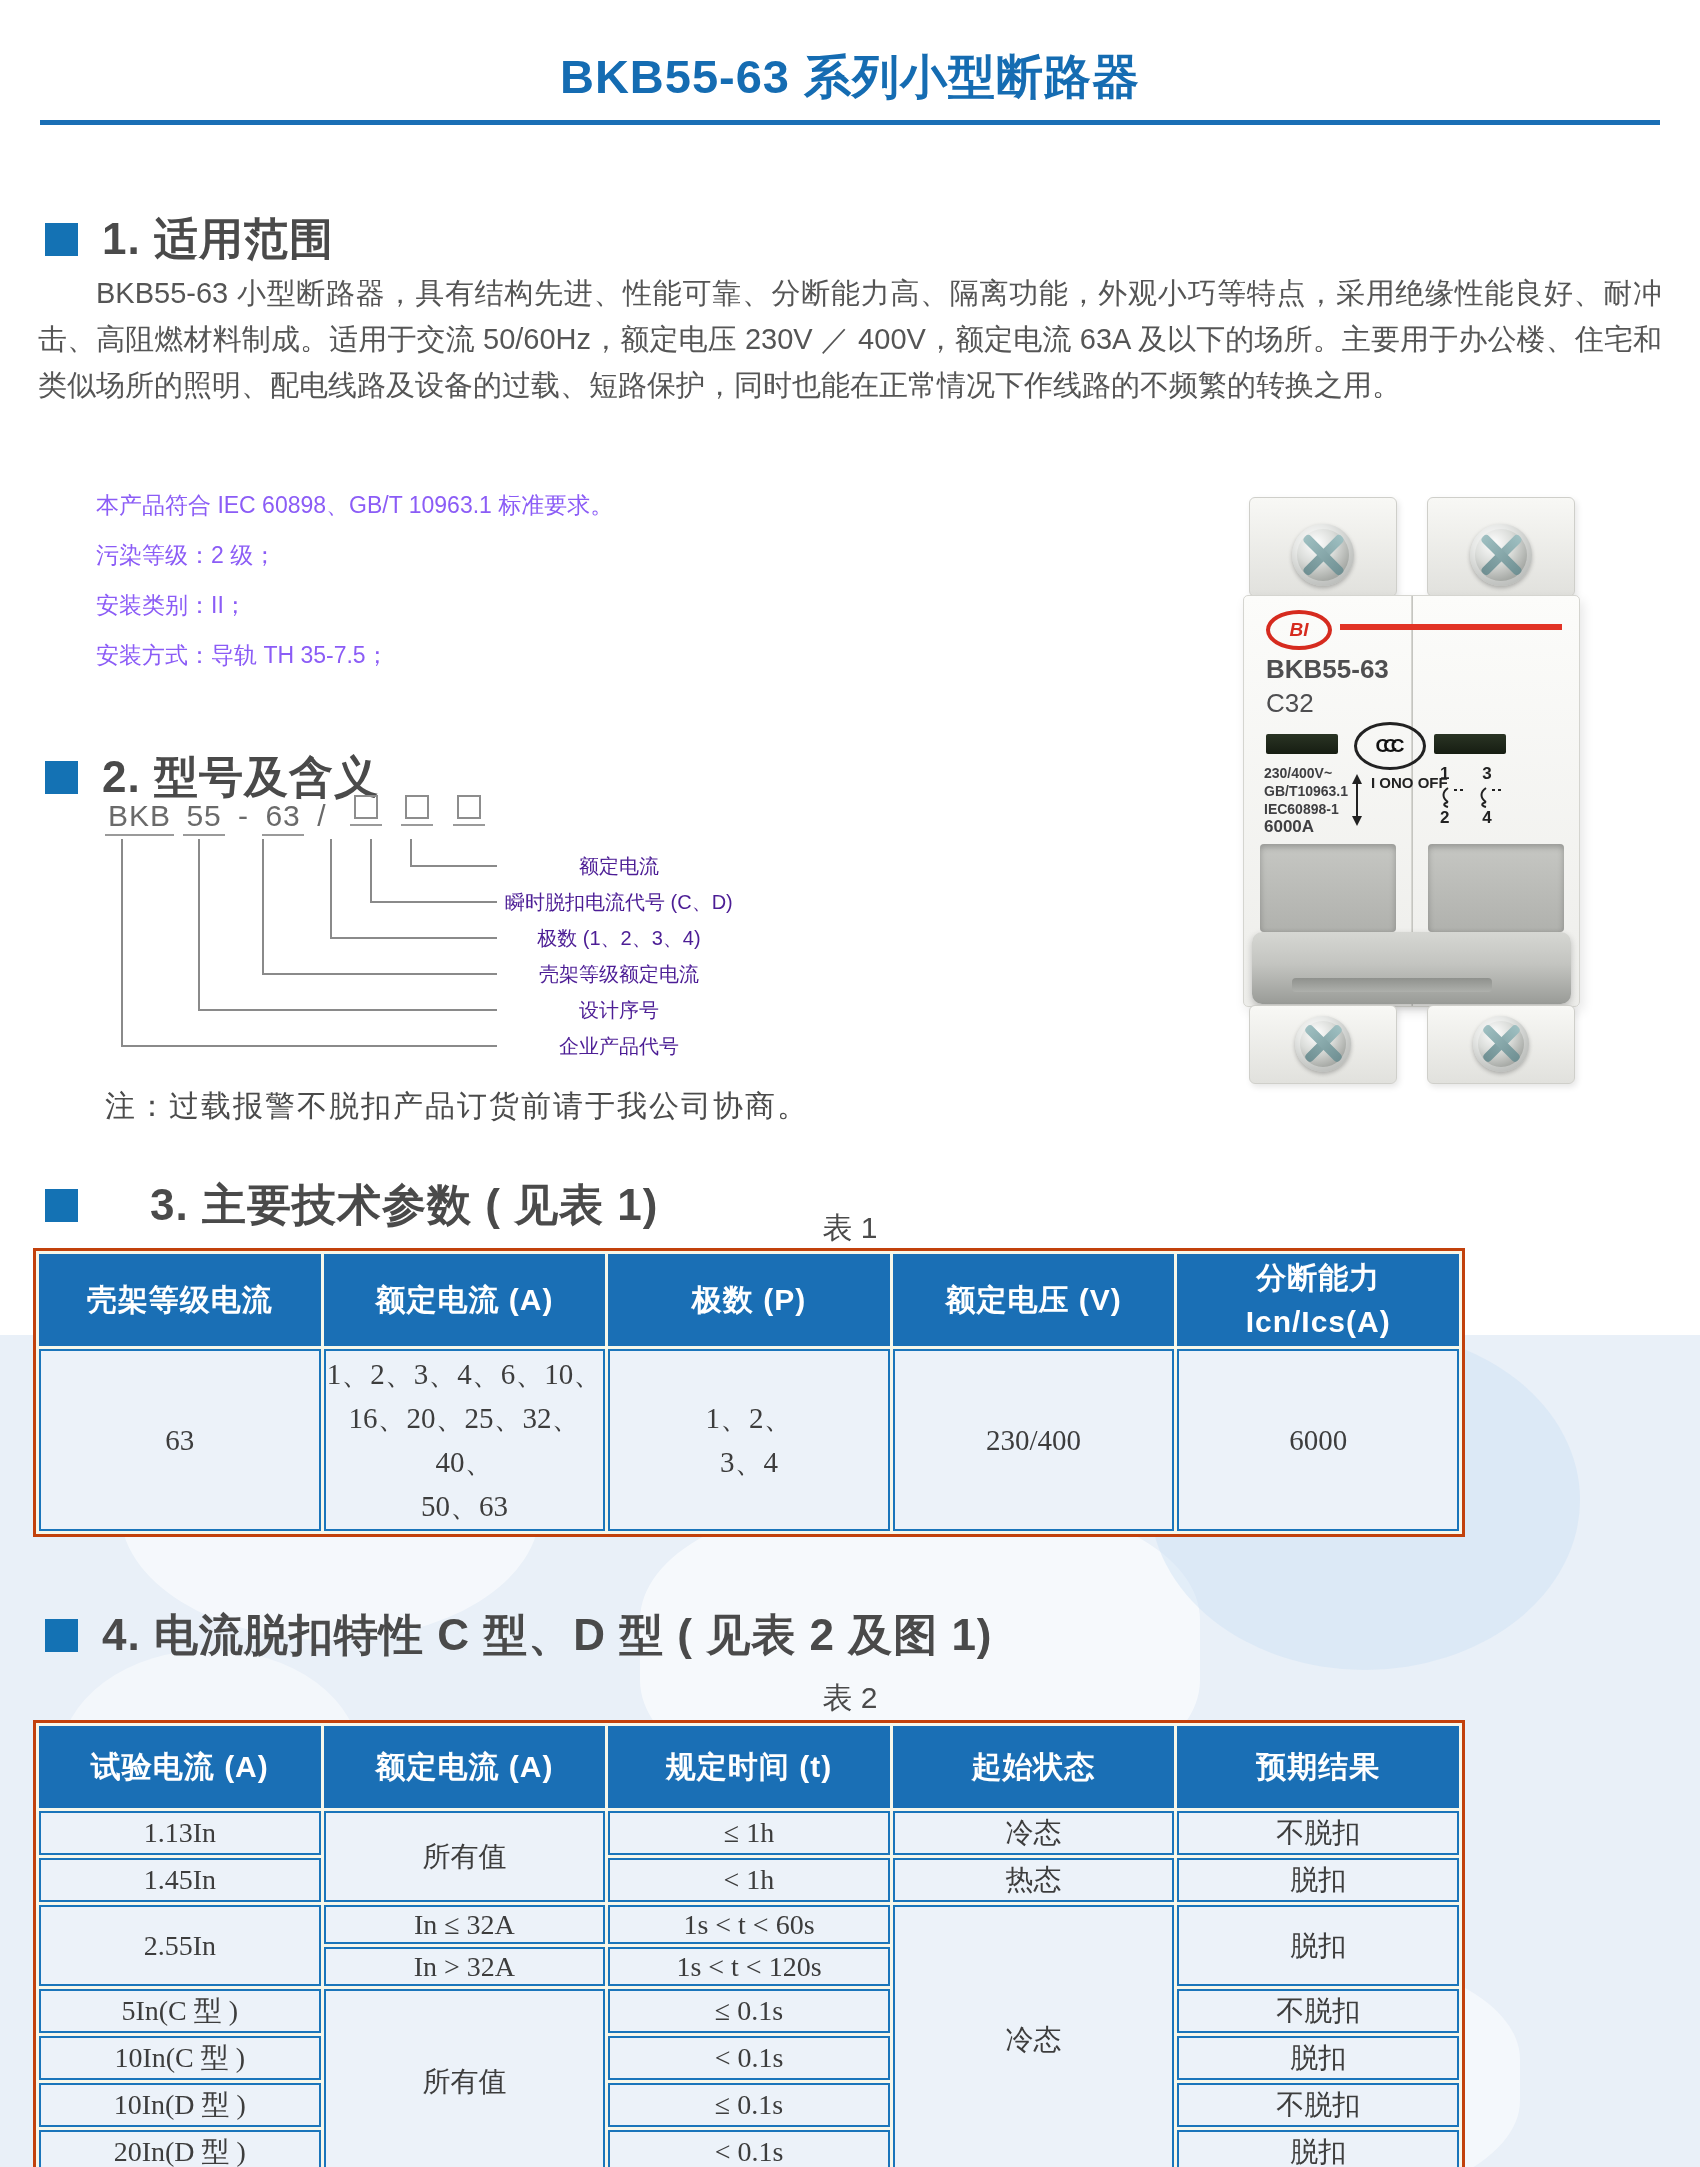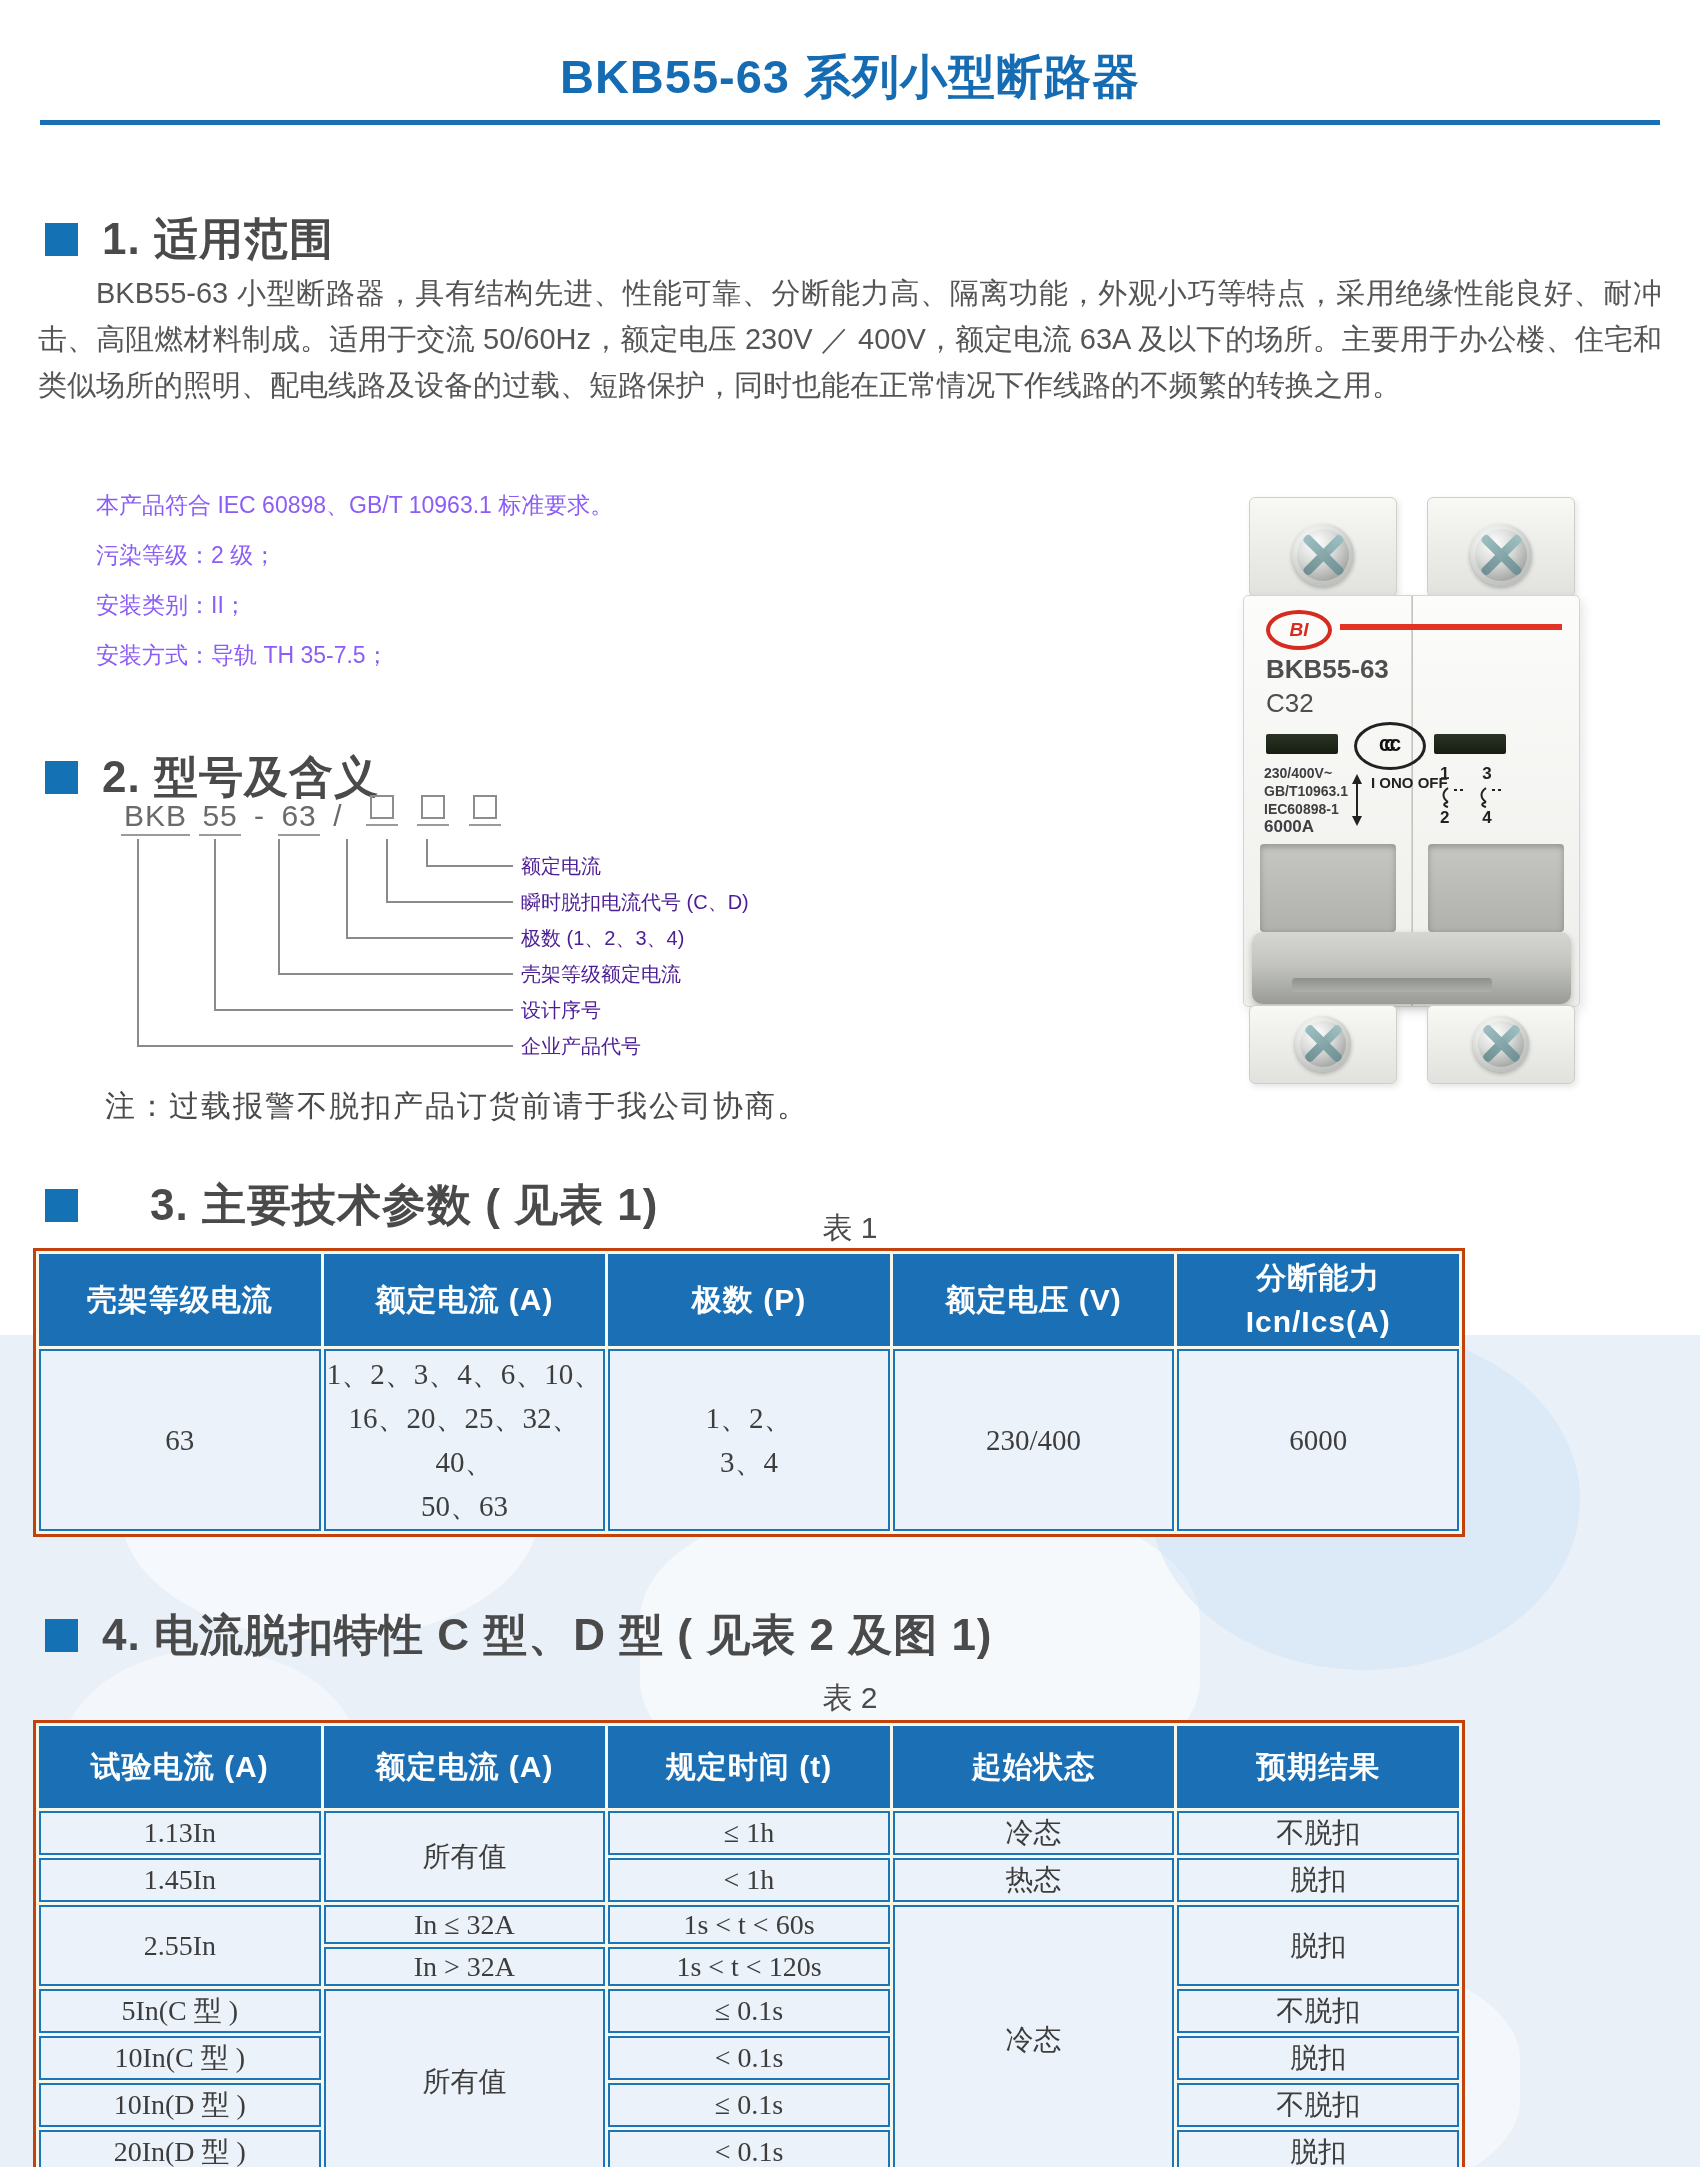--- a/index.html
+++ b/index.html
@@ -23,21 +23,21 @@
   .sq{width:33px;height:33px;background:#1472b4;flex:0 0 auto;}
   .sec h2{margin:0 0 0 24px;font-size:44px;font-weight:bold;color:#4a4a4a;letter-spacing:1px;}
   .sec1{top:210px;} .sec2{top:748px;} .sec3{top:1176px;gap:48px;} .sec4{top:1606px;}
 
   .para{position:absolute;left:38px;top:270px;width:1624px;font-size:29px;line-height:46px;
         color:#555;text-align:justify;text-indent:2em;}
   .specs{position:absolute;left:38px;top:480px;width:1180px;font-size:23px;line-height:50px;color:#8b5cf6;}
   .specs div{padding-left:58px;}
 
   
-  .diagram{position:absolute;left:16px;top:795px;width:1040px;height:300px;}
+  .diagram{position:absolute;left:0;top:795px;width:1040px;height:300px;text-align:center;}
   .code-row{position:absolute;left:105px;top:0;font-size:30px;color:#6a6a6a;letter-spacing:1px;}
   .code-row .u{border-bottom:2px solid #9a9a9a;padding:0 3px 2px 3px;}
   .code-row .plain{padding:0 4px;}
   .ubox{display:inline-block;border-bottom:2px solid #9a9a9a;padding:0 4px 5px 4px;margin-left:10px;}
   .ubox .bx{display:block;width:20px;height:20px;border:2px solid #8d8d8d;}
   .connectors{position:absolute;left:0;top:0;}
   .diagram-labels{position:absolute;left:505px;top:53px;font-size:20px;color:#4c1d95;}
   .diagram-labels div{height:36px;line-height:36px;}
   .note{position:absolute;left:105px;top:1086px;font-size:30px;color:#4b4b4b;
         font-family:"Liberation Serif",serif;letter-spacing:2px;}
@@ -79,21 +79,21 @@
               border-radius:50%;display:flex;align-items:center;justify-content:center;
               color:#d62b1f;font-size:19px;font-weight:bold;font-style:italic;}
   .red-line{position:absolute;left:96px;top:28px;width:222px;height:6px;background:#e23325;}
   .brk-model{position:absolute;left:22px;top:58px;font-size:26px;font-weight:bold;color:#4e4e50;}
   .brk-curve{position:absolute;left:22px;top:92px;font-size:26px;font-weight:normal;color:#4e4e50;}
   .ind-win{position:absolute;width:72px;height:20px;border-radius:2px;
            background:linear-gradient(180deg,#2a3424,#161d12);}
   .win-l{left:22px;top:138px;} .win-r{left:190px;top:138px;}
   .ccc{position:absolute;left:110px;top:126px;width:60px;height:42px;border:3px solid #222;
        border-radius:50%;display:flex;align-items:center;justify-content:center;
-       font-size:19px;font-weight:bold;color:#111;letter-spacing:-6px;padding-right:6px;font-family:Liberation Mono, monospace;}
+       font-size:19px;font-weight:bold;color:#111;letter-spacing:-6px;padding-right:6px;}
   .ratings{position:absolute;left:20px;top:168px;font-size:14px;font-weight:bold;color:#3f3f42;line-height:18px;}
   .ratings .big{font-size:17px;}
   .onoff{position:absolute;left:106px;top:178px;display:flex;gap:7px;}
   .ud-arrow{width:14px;height:52px;position:relative;}
   .ud-arrow::before{content:"";position:absolute;left:2px;top:0;border-left:5px solid transparent;
       border-right:5px solid transparent;border-bottom:10px solid #222;}
   .ud-arrow::after{content:"";position:absolute;left:2px;bottom:0;border-left:5px solid transparent;
       border-right:5px solid transparent;border-top:10px solid #222;}
   .ud-arrow i{position:absolute;left:6px;top:9px;width:2px;height:34px;background:#222;}
   .onoff-lbls{display:flex;flex-direction:row;justify-content:space-between;height:54px;

